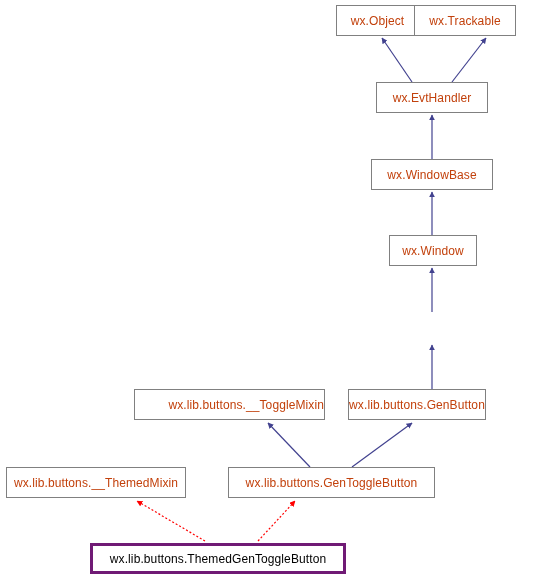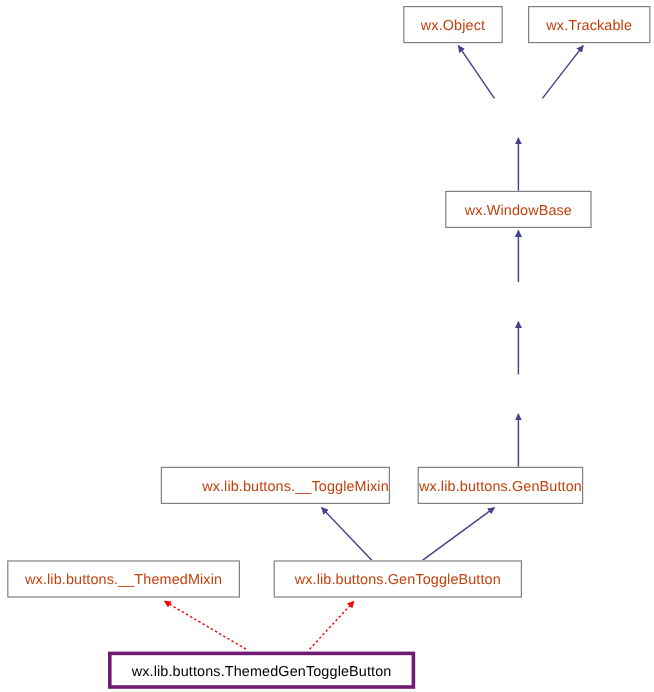--- a/index.html
+++ b/index.html
@@ -78,40 +78,46 @@
 
     <line x1="205" y1="541" x2="137" y2="501" stroke="#ff0000" stroke-width="1.2" stroke-dasharray="2,2" marker-end="url(#arrow-red)"></line>
 
     <line x1="258" y1="541" x2="295" y2="501" stroke="#ff0000" stroke-width="1.2" stroke-dasharray="2,2" marker-end="url(#arrow-red)"></line>
   </svg>
 
   <div class="node" style="left:336px; top:5px; width:83px; height:31px;">
     <span>wx.Object</span>
   </div>
 
-  <div class="node" style="left:440px; top:5px; width:102px; height:31px;">
+  <div class="node" style="left:414px; top:5px; width:102px; height:31px;">
     <span>wx.Trackable</span>
   </div>
 
+  <div class="node" style="left:376px; top:82px; width:112px; height:31px;">
+    <span>wx.EvtHandler</span>
+  </div>
 
   <div class="node" style="left:371px; top:159px; width:122px; height:31px;">
     <span>wx.WindowBase</span>
   </div>
 
+  <div class="node" style="left:389px; top:235px; width:88px; height:31px;">
+    <span>wx.Window</span>
+  </div>
 
 
   <div class="node" style="left:134px; top:389px; width:191px; height:31px;justify-content:flex-end;">
     <span>wx.lib.buttons.__ToggleMixin</span>
   </div>
 
   <div class="node" style="left:348px; top:389px; width:138px; height:31px;">
     <span>wx.lib.buttons.GenButton</span>
   </div>
 
-  <div class="node" style="left:6px; top:467px; width:194px; height:31px;">
+  <div class="node" style="left:6px; top:467px; width:180px; height:31px;">
     <span>wx.lib.buttons.__ThemedMixin</span>
   </div>
 
   <div class="node" style="left:228px; top:467px; width:207px; height:31px;">
     <span>wx.lib.buttons.GenToggleButton</span>
   </div>
 
   <div class="node current" style="left:90px; top:543px; width:256px; height:31px;">
     <span>wx.lib.buttons.ThemedGenToggleButton</span>
   </div>

